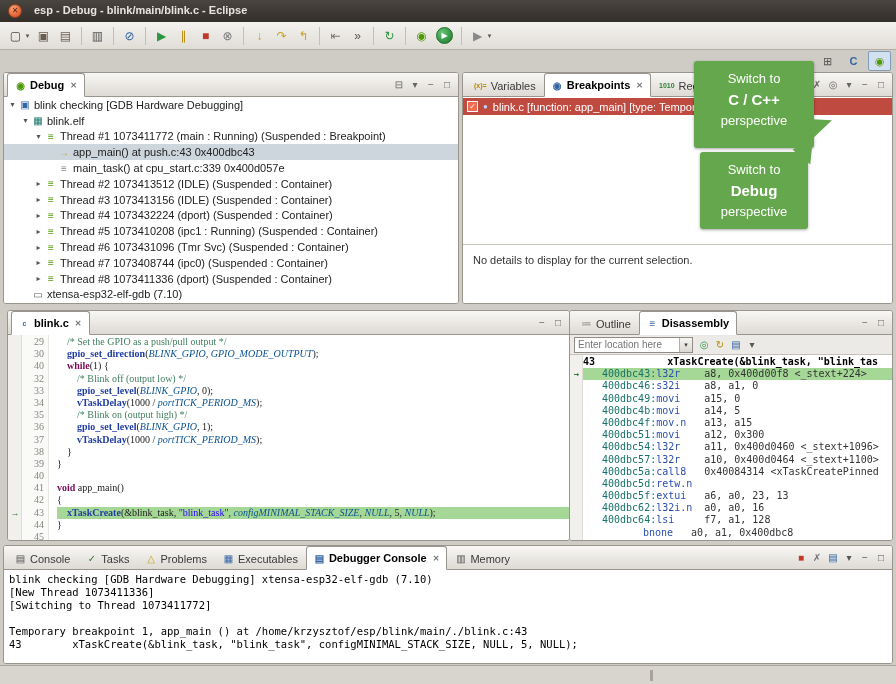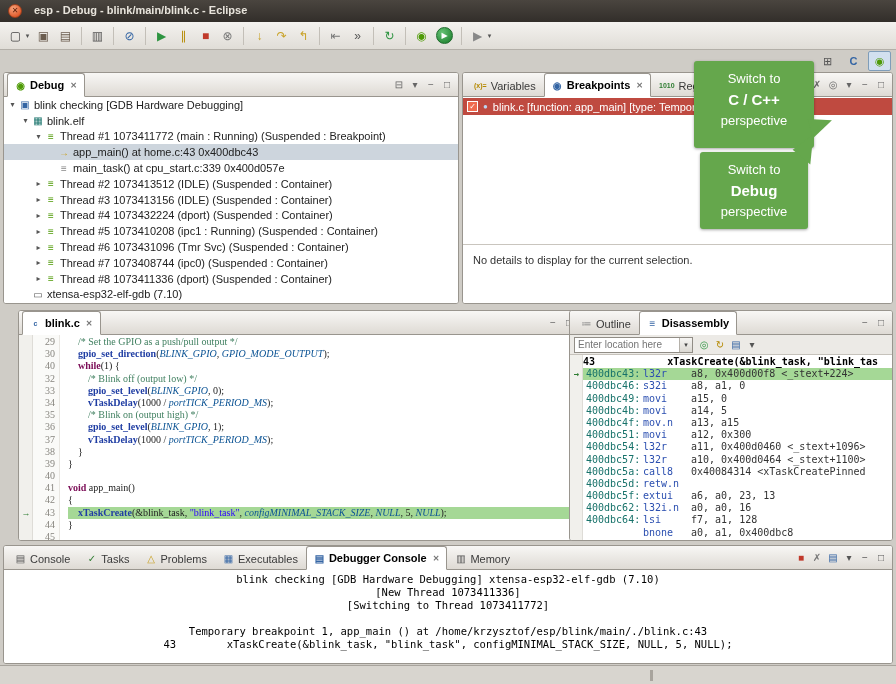--- a/index.html
+++ b/index.html
@@ -88,28 +88,28 @@
   .dtoolbar{position:absolute;top:24px;left:0;right:0;height:20px;background:#eceae6;border-bottom:1px solid #c6c2bb;
     display:flex;align-items:center;}
   .combo{display:inline-flex;align-items:center;border:1px solid #918d86;background:#fff;height:16px;margin-left:4px;}
   .combo-input{border:0;outline:0;width:104px;font-size:10px;padding:0 3px;font-family:"Liberation Sans",sans-serif;color:#333;}
   .combo-arrow{width:13px;height:100%;background:linear-gradient(#f5f4f2,#dcd9d3);border-left:1px solid #b5b1aa;
     font-size:7px;display:flex;align-items:center;justify-content:center;color:#444;}
   .dis-bg{top:44px;font-family:"DejaVu Sans Mono","Liberation Mono",monospace;font-size:10px;line-height:12.2px;padding-top:1px;
     background:linear-gradient(90deg,#f1f0ec 0px,#f1f0ec 12px,#dedcd7 12px,#dedcd7 13px,#fff 13px);}
   .drow{display:flex;height:12.2px;white-space:pre;}
   .dmark{flex:0 0 13px;text-align:center;font-size:9px;color:#2e7d32;font-weight:bold;}
-  .daddr{flex:0 0 60px;color:#17726a;padding-left:3px;}
+  .daddr{flex:0 0 60px;color:#17726a;padding-left:19px;}
   .dop{flex:0 0 48px;color:#2b4fb0;}
   .dargs{flex:1;color:#333;overflow:hidden;}
   .dsrctext{font-weight:bold;color:#000;}
   .drow.cur .daddr,.drow.cur .dop,.drow.cur .dargs{background:#a5d896;}
 
   
-  .console-bg{padding:3px 5px;font-family:"DejaVu Sans Mono","Liberation Mono",monospace;font-size:10.5px;line-height:13px;color:#000;text-align:center;}
+  .console-bg{padding:3px 5px;font-family:"DejaVu Sans Mono","Liberation Mono",monospace;font-size:10.5px;line-height:13px;color:#000;}
   .conline{white-space:pre;min-height:13px;overflow:hidden;}
 
   
   .statusbar{position:absolute;left:0;top:665px;width:896px;height:19px;background:#d8d5cf;border-top:1px solid #a8a49d;}
   .sash{position:absolute;left:650px;top:4px;width:3px;height:11px;background:#a8a49d;}
 
   
   .callout{position:absolute;background:#65a74c;color:#fff;border-radius:3px;text-align:center;z-index:40;
     padding:8px 6px;box-shadow:0 1px 3px rgba(0,0,0,.35);margin-top:48px;}
   .callout .l1,.callout .l3{font-size:13px;line-height:20px;}
@@ -202,21 +202,21 @@
         <span class="ttext">blink.elf</span>
       </div>
       <div class="trow" style="padding-left: 29px;">
         <span class="tarrow">▾</span>
         <span class="ticon" style="color: rgb(78, 154, 6);">≡</span>
         <span class="ttext">Thread #1 1073411772 (main : Running) (Suspended : Breakpoint)</span>
       </div>
       <div class="trow sel" style="padding-left: 42px;">
         <span class="tarrow"></span>
         <span class="ticon" style="color: rgb(201, 162, 39);">→</span>
-        <span class="ttext">app_main() at home.c:43 0x400dbc43</span>
+        <span class="ttext">app_main() at push.c:43 0x400dbc43</span>
       </div>
       <div class="trow" style="padding-left: 42px;">
         <span class="tarrow"></span>
         <span class="ticon" style="color: rgb(136, 136, 136);">≡</span>
         <span class="ttext">main_task() at cpu_start.c:339 0x400d057e</span>
       </div>
       <div class="trow" style="padding-left: 29px;">
         <span class="tarrow">▸</span>
         <span class="ticon" style="color: rgb(78, 154, 6);">≡</span>
         <span class="ttext">Thread #2 1073413512 (IDLE) (Suspended : Container)</span>
@@ -293,21 +293,21 @@
         <span class="bp-ic">●</span>
         <span class="bp-label">blink.c [function: app_main] [type: Tempora</span>
       </div>
     </div>
     <div class="bp-details">
       <span>No details to display for the current selection.</span>
     </div>
   </div>
 </div>
 
-<div class="panel" id="editor-pan el" style="left:18px;top:310px;width:563px;height:231px;">
+<div class="panel" id="editor-pan el" style="left:7px;top:310px;width:563px;height:231px;">
   <div class="phead">
     <div class="tabs">
         <div class="tab active">
           <span class="tab-ic txtic" style="color: rgb(52, 101, 164);">c</span>
           <span class="tab-lb">blink.c</span>
           <span class="tab-x">✕</span>
         </div>
       </div>
     <div class="hspacer"></div>
     <div class="picons">

